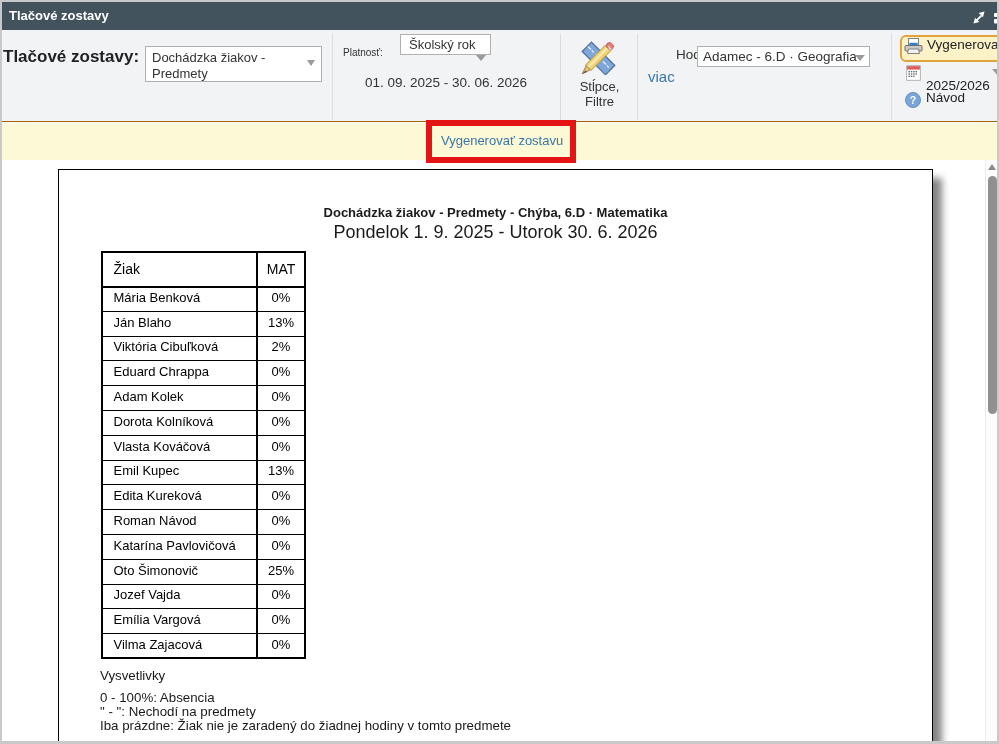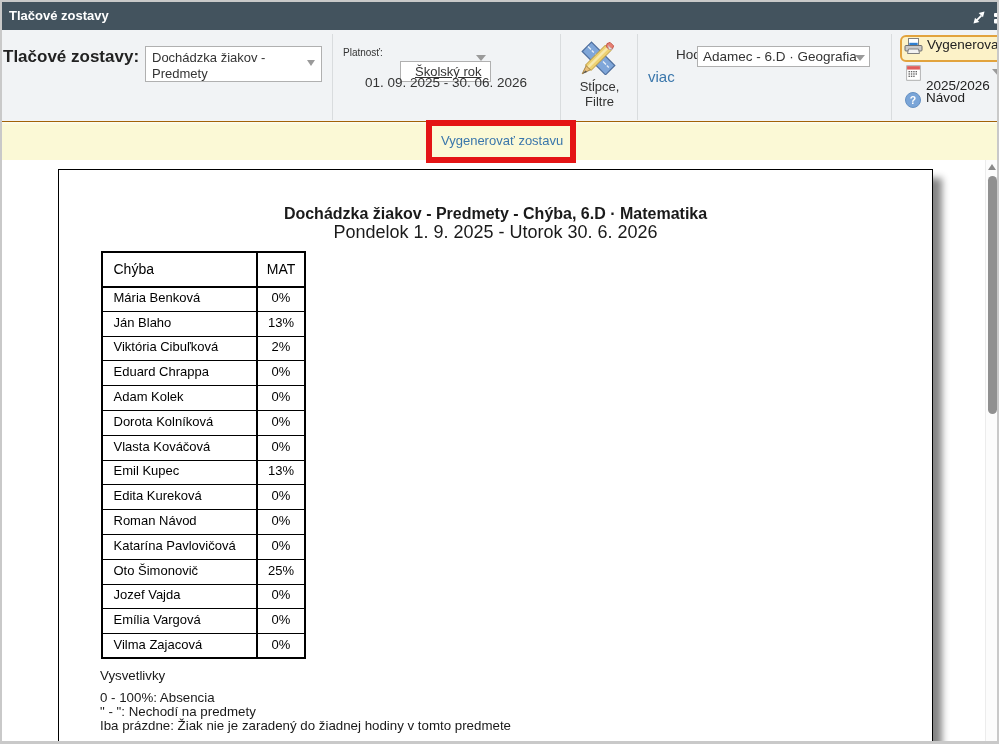--- a/index.html
+++ b/index.html
@@ -13,21 +13,21 @@
   .yellowbar { position:absolute; left:0; top:120px; width:995px; height:38px; background:linear-gradient(#fefdf0 0px, #fbf9d6 3px); overflow:hidden; }
   .content { position:absolute; left:0; top:158px; width:995px; height:581px; background:#fff; overflow:hidden; }
   .lbl { position:absolute; color:#333; font-size:10px; white-space:nowrap; }
   .sel { position:absolute; background:#fff; border:1px solid #b0b0b0; color:#333; font-size:13px; white-space:nowrap; }
   .arr { position:absolute; width:0; height:0; border-left:5px solid transparent; border-right:5px solid transparent; border-top:6px solid #9a9a9a; }
   .blue { color:#3a76ab; }
   .redbox { position:absolute; left:426px; top:120px; width:150px; height:43px; border:6px solid #e41414; z-index:50; }
   
   .sheet { position:absolute; left:56px; top:9px; width:875px; height:700px; background:#fff; border:1px solid #000;
            box-shadow:9px 9px 7px rgba(0,0,0,0.48); }
-  .rep-title { position:absolute; left:0; top:35px; width:873px; text-align:center; font-weight:bold; font-size:16px; color:#1a1a1a; }
+  .rep-title { position:absolute; left:0; top:35px; width:873px; text-align:center; font-weight:bold; font-size:13px; color:#1a1a1a; }
   .rep-sub { position:absolute; left:0; top:52px; width:873px; text-align:center; font-size:18px; color:#1a1a1a; }
   table.rep { position:absolute; left:41.5px; top:80.5px; border-collapse:collapse; background:#fff; }
   table.rep th, table.rep td { border:1px solid #000; font-weight:normal; color:#000; }
   table.rep th.nm, table.rep th.pc { font-size:14px; }
   table.rep th { border-bottom:2px solid #000; font-size:14px; height:35px; }
   table.rep { border:2px solid #000; }
   td.nm, th.nm { width:155.5px; text-align:left; padding-left:11px; font-size:13px; }
   td.pc, th.pc { width:48px; text-align:center; font-size:13px; border-left:2px solid #000 !important; }
   td { height:24.8px; padding-bottom:3px; }
   .legend { position:absolute; left:41px; color:#1a1a1a; font-size:13.3px; white-space:nowrap; }
@@ -57,21 +57,21 @@
   </div>
 
   <div class="toolbar">
     <div class="lbl" style="left:1px; top:17px; font-size:17px; font-weight:bold; color:#222;">Tlačové zostavy:</div>
     <div class="sel" style="left:143px; top:16px; width:177px; height:36px; padding:2.5px 0 0 6px; line-height:16px;">Dochádzka žiakov -<br>Predmety</div>
     <div class="arr" style="left:305px; top:30px; border-left-width:4.5px; border-right-width:4.5px;"></div>
 
     <div class="sep" style="left:330px;"></div>
 
     <div class="lbl" style="left:341px; top:17px;">Platnosť:</div>
-    <div class="sel" style="left:398px; top:31px; width:91px; height:21px; padding:1px 0 0 14px; line-height:17px;text-decoration:underline;">Školský rok</div>
+    <div class="sel" style="left:398px; top:4px; width:91px; height:21px; padding:1px 0 0 8px; line-height:17px;">Školský rok</div>
     <div class="arr" style="left:474px; top:25px;"></div>
     <div class="lbl" style="left:330px; top:45px; width:228px; text-align:center; font-size:13.5px;">01. 09. 2025 - 30. 06. 2026</div>
 
     <div class="sep" style="left:558px;"></div>
 
     <svg style="position:absolute; left:579px; top:11px;" width="35" height="34" viewBox="0 0 35 34">
       <g>
         <polygon points="1.2,10.5 10.5,1.2 33.8,24.5 24.5,33.8" fill="#7fa6d9" stroke="#4d6e9e" stroke-width="1.2"></polygon>
         <g stroke="#e8f0fa" stroke-width="1.2">
           <line x1="7" y1="5.5" x2="10" y2="8.5"></line>
@@ -141,21 +141,21 @@
     <div class="lbl blue" style="left:439px; top:11px; font-size:13px;">Vygenerovať zostavu</div>
   </div>
 
   <div class="content">
     <div class="sheet">
       <div class="rep-title">Dochádzka žiakov - Predmety - Chýba, 6.D · Matematika</div>
       <div class="rep-sub">Pondelok 1. 9. 2025 - Utorok 30. 6. 2026</div>
       <table class="rep">
         <tbody>
             <tr>
-              <th class="nm">Chýba</th>
+              <th class="nm">Žiak</th>
               <th class="pc">MAT</th>
             </tr>
         <tr>
               <td class="nm">Mária Benková</td>
               <td class="pc">0%</td>
             </tr>
         <tr>
               <td class="nm">Ján Blaho</td>
               <td class="pc">13%</td>
             </tr>

